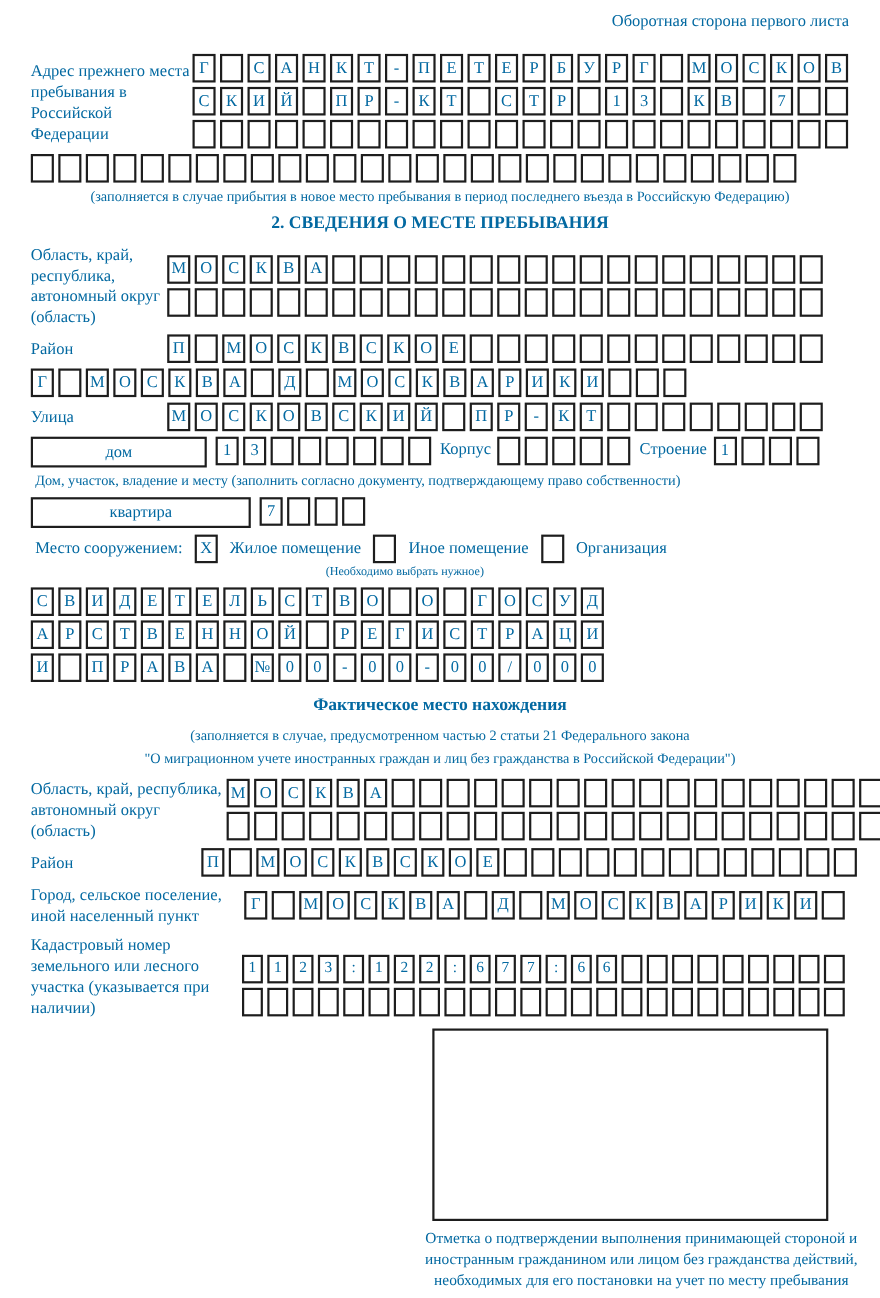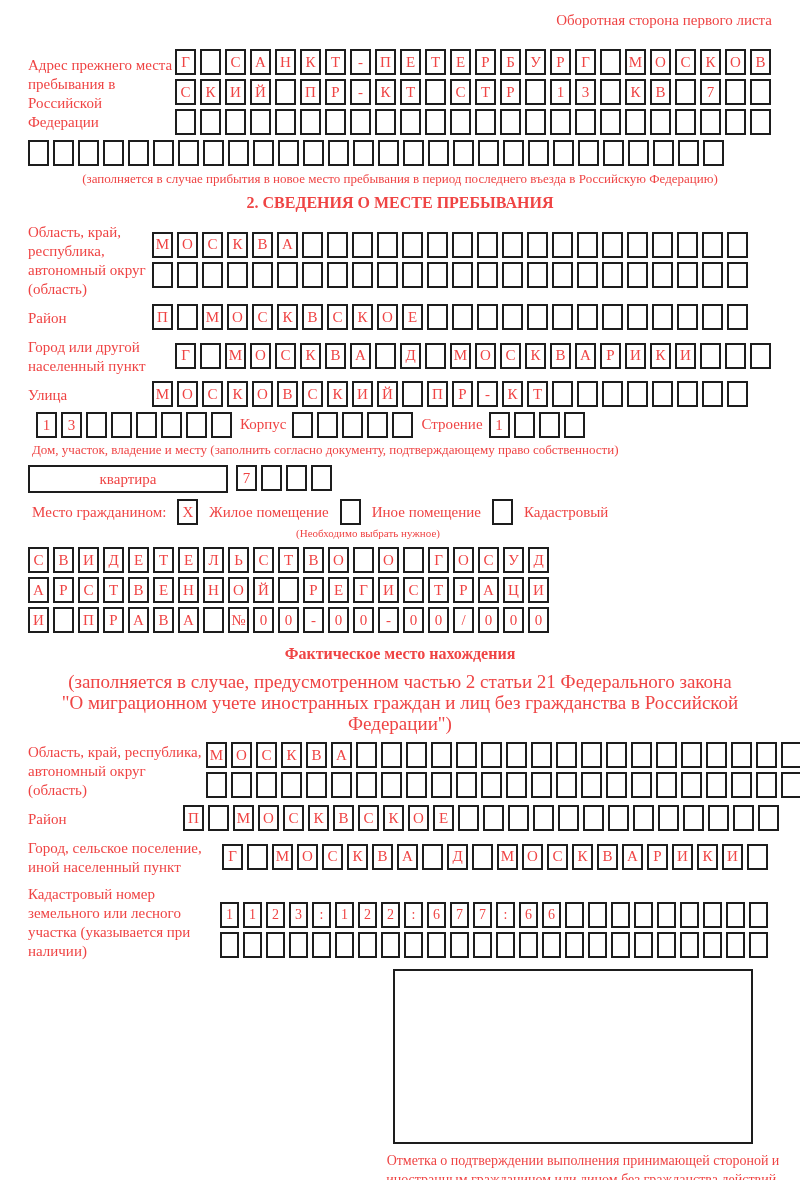--- a/index.html
+++ b/index.html
@@ -1,18 +1,18 @@
 <!DOCTYPE html>
 <html><head>
 <meta charset="utf-8">
 <style>
   html,body{margin:0;padding:0;background:#fff;}
   .page{
     position:relative;width:800px;height:1180px;box-sizing:border-box;
-    padding:12px 28px 0 28px;background:#fff;color:#ef4444;
+    padding:12px 28px 0 28px;background:#fff;color:#0369a1;
     font-family:"Liberation Serif","DejaVu Serif",serif;font-size:15px;
     overflow:hidden;
   }
   .top-note{text-align:right;font-size:15px;margin-bottom:20px;}
   .frow{display:flex;align-items:center;margin-bottom:5px;}
   .side-label{flex:none;line-height:19px;padding-top:3px;}
   .w140{width:147px;}
   .w124{width:124px;}
   .w147{width:147px;}
   .w215{width:217px;}
@@ -33,21 +33,21 @@
   .heading{text-align:center;font-weight:bold;font-size:16px;margin:4px 0 8px 0;}
   .label-box{
     box-sizing:border-box;border:2px solid #1d1d1d;height:28px;flex:none;
     display:flex;align-items:center;justify-content:center;font-size:15px;background:#fff;
   }
   .inline-label{flex:none;padding:4px 6px 0 8px;}
   .house-row{display:flex;align-items:flex-start;margin-bottom:3px;}
   .house-row .cells{margin-bottom:0;margin-left:8px;}
   .stay-row{display:flex;align-items:center;gap:11px;margin:6px 0 2px 4px;}
   .stay-note{width:680px;text-align:center;font-size:11px;margin-bottom:8px;}
-  .center-cap{text-align:center;font-size:19px;line-height:21px;margin-bottom:6px;}
+  .center-cap{text-align:center;font-size:13px;line-height:21px;margin-bottom:6px;}
   .stamp-box{box-sizing:border-box;width:360px;height:175px;border:2px solid #1d1d1d;margin-left:365px;margin-top:8px;background:#fff;}
   .stamp-caption{width:430px;margin-left:340px;text-align:center;font-size:14px;line-height:19px;margin-top:7px;}
   .mb0{margin-bottom:0;}
 </style>
 </head>
 <body>
 
 <div class="page">
 
   <div class="top-note">Оборотная сторона первого листа</div>
@@ -251,21 +251,20 @@
         <span class="cell"></span>
         <span class="cell"></span>
         <span class="cell"></span>
         <span class="cell"></span>
         <span class="cell"></span>
         <span class="cell"></span>
       </div>
   </div>
 
   <div class="frow">
-    <div class="side-label w147">Город или другой населенный пункт</div>
     <div class="cells mb0">
         <span class="cell">Г</span>
         <span class="cell"></span>
         <span class="cell">М</span>
         <span class="cell">О</span>
         <span class="cell">С</span>
         <span class="cell">К</span>
         <span class="cell">В</span>
         <span class="cell">А</span>
         <span class="cell"></span>
@@ -311,20 +310,21 @@
         <span class="cell"></span>
         <span class="cell"></span>
         <span class="cell"></span>
         <span class="cell"></span>
         <span class="cell"></span>
         <span class="cell"></span>
       </div>
   </div>
 
   <div class="house-row">
+    <div class="label-box" style="width:160px;">дом</div>
     <div class="cells">
         <span class="cell">1</span>
         <span class="cell">3</span>
         <span class="cell"></span>
         <span class="cell"></span>
         <span class="cell"></span>
         <span class="cell"></span>
         <span class="cell"></span>
         <span class="cell"></span>
       </div>
@@ -350,27 +350,27 @@
     <div class="label-box" style="width:200px;">квартира</div>
     <div class="cells">
         <span class="cell">7</span>
         <span class="cell"></span>
         <span class="cell"></span>
         <span class="cell"></span>
       </div>
   </div>
 
   <div class="stay-row">
-    <span>Место гражданином:</span>
+    <span>Место сооружением:</span>
     <span class="cell">X</span>
     <span>Жилое помещение</span>
     <span class="cell"></span>
     <span>Иное помещение</span>
     <span class="cell"></span>
-    <span>Кадастровый</span>
+    <span>Организация</span>
   </div>
   <div class="stay-note">(Необходимо выбрать нужное)</div>
 
   <div class="frow">
     <div class="cell-col">
       <div class="cells">
           <span class="cell">С</span>
           <span class="cell">В</span>
           <span class="cell">И</span>
           <span class="cell">Д</span>

